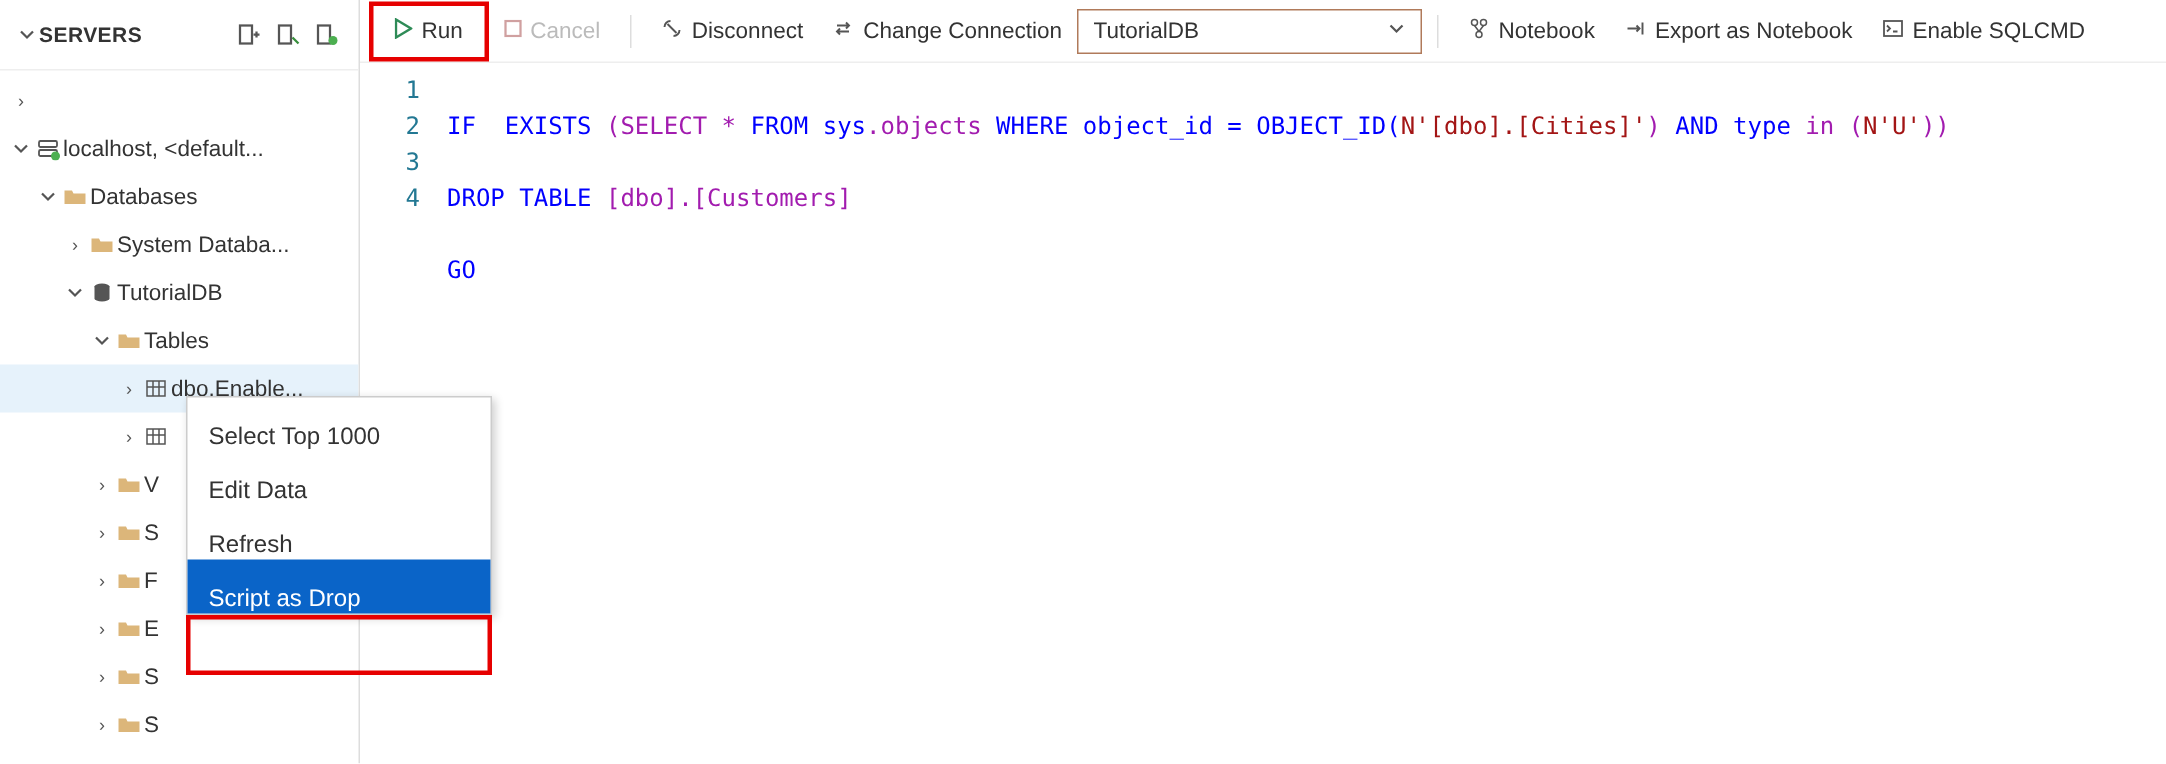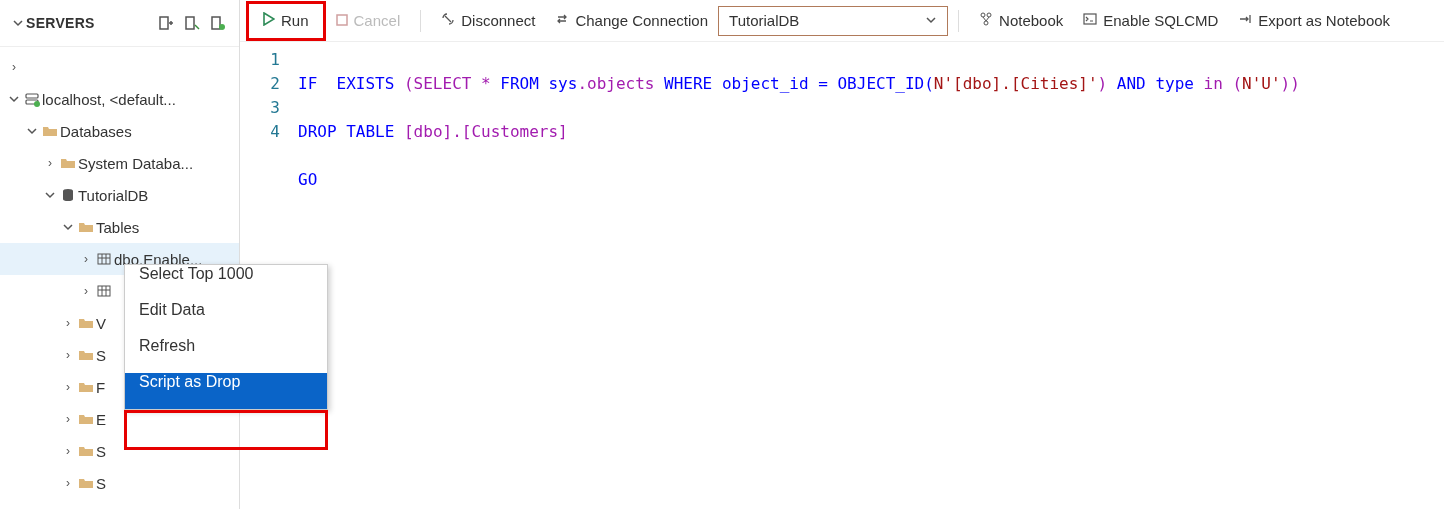--- a/index.html
+++ b/index.html
@@ -29,21 +29,21 @@
 .run-highlight { border: 3px solid #e60000; padding: 2px 4px; display: flex; align-items: center; }
 .db-dropdown { display: flex; align-items: center; border: 1px solid #b07a5a; height: 30px; padding: 0 10px; width: 230px; justify-content: space-between; cursor: pointer; font-size: 15px; }
 .editor { display: flex; font-family: Consolas, monospace; font-size: 16px; line-height: 24px; padding-top: 6px; }
 .gutter { width: 58px; text-align: right; color: #237893; padding-right: 18px; user-select: none; }
 .code { white-space: pre; }
 .kw-blue { color: #0000ff; }
 .kw-red { color: #a31515; }
 .kw-grey { color: #a21caf; }
 
 .context-menu { position: absolute; left: 124px; top: 264px; width: 204px; background: #fff; border: 1px solid #ccc; box-shadow: 2px 2px 6px rgba(0,0,0,0.2); z-index: 100; }
-.menu-item { height: 36px; display: flex; align-items: flex-start; padding: 0 14px; font-size: 16px; cursor: pointer; }
+.menu-item { height: 36px; display: flex; align-items: flex-end; padding: 0 14px; font-size: 16px; cursor: pointer; }
 .menu-item.highlight-row { background: #0a64c8; color: #fff; }
 .menu-highlight-box { position: absolute; left: 124px; top: 410px; width: 204px; height: 40px; border: 3px solid #e60000; z-index: 101; pointer-events: none; }
 
 .icon-green { color: #2e8b57; }
 .icon-small-svg { width: 16px; height: 16px; }
 </style>
 </head>
 <body>
 
 <div class="container">
@@ -289,33 +289,33 @@
               <circle cx="10" cy="3" r="2" fill="none" stroke="#555"></circle>
               <circle cx="7" cy="11" r="2" fill="none" stroke="#555"></circle>
               <path d="M4 5 L7 9 M10 5 L7 9" stroke="#555"></path>
             </svg>
         </span>
         <span>Notebook</span>
       </span>
       <span class="tb-btn">
         <span style="margin-right:6px">
           <svg width="14" height="14" viewBox="0 0 14 14">
+              <path d="M2 7 L10 7 M8 5 L10 7 L8 9 M12 3 L12 11" stroke="#555" stroke-width="1.3" fill="none"></path>
+            </svg>
+        </span>
+        <span>Export as Notebook</span>
+      </span>
+      <span class="tb-btn">
+        <span style="margin-right:6px">
+          <svg width="14" height="14" viewBox="0 0 14 14">
               <rect x="1" y="2" width="12" height="10" fill="none" stroke="#555" stroke-width="1.2"></rect>
               <path d="M3 5 L5 7 L3 9 M7 9 L10 9" stroke="#555" stroke-width="1.2" fill="none"></path>
             </svg>
         </span>
         <span>Enable SQLCMD</span>
-      </span>
-      <span class="tb-btn">
-        <span style="margin-right:6px">
-          <svg width="14" height="14" viewBox="0 0 14 14">
-              <path d="M2 7 L10 7 M8 5 L10 7 L8 9 M12 3 L12 11" stroke="#555" stroke-width="1.3" fill="none"></path>
-            </svg>
-        </span>
-        <span>Export as Notebook</span>
       </span>
     </div>
 
     <div class="editor">
       <div class="gutter">
         <div>1</div>
         <div>2</div>
         <div>3</div>
         <div>4</div>
       </div>

